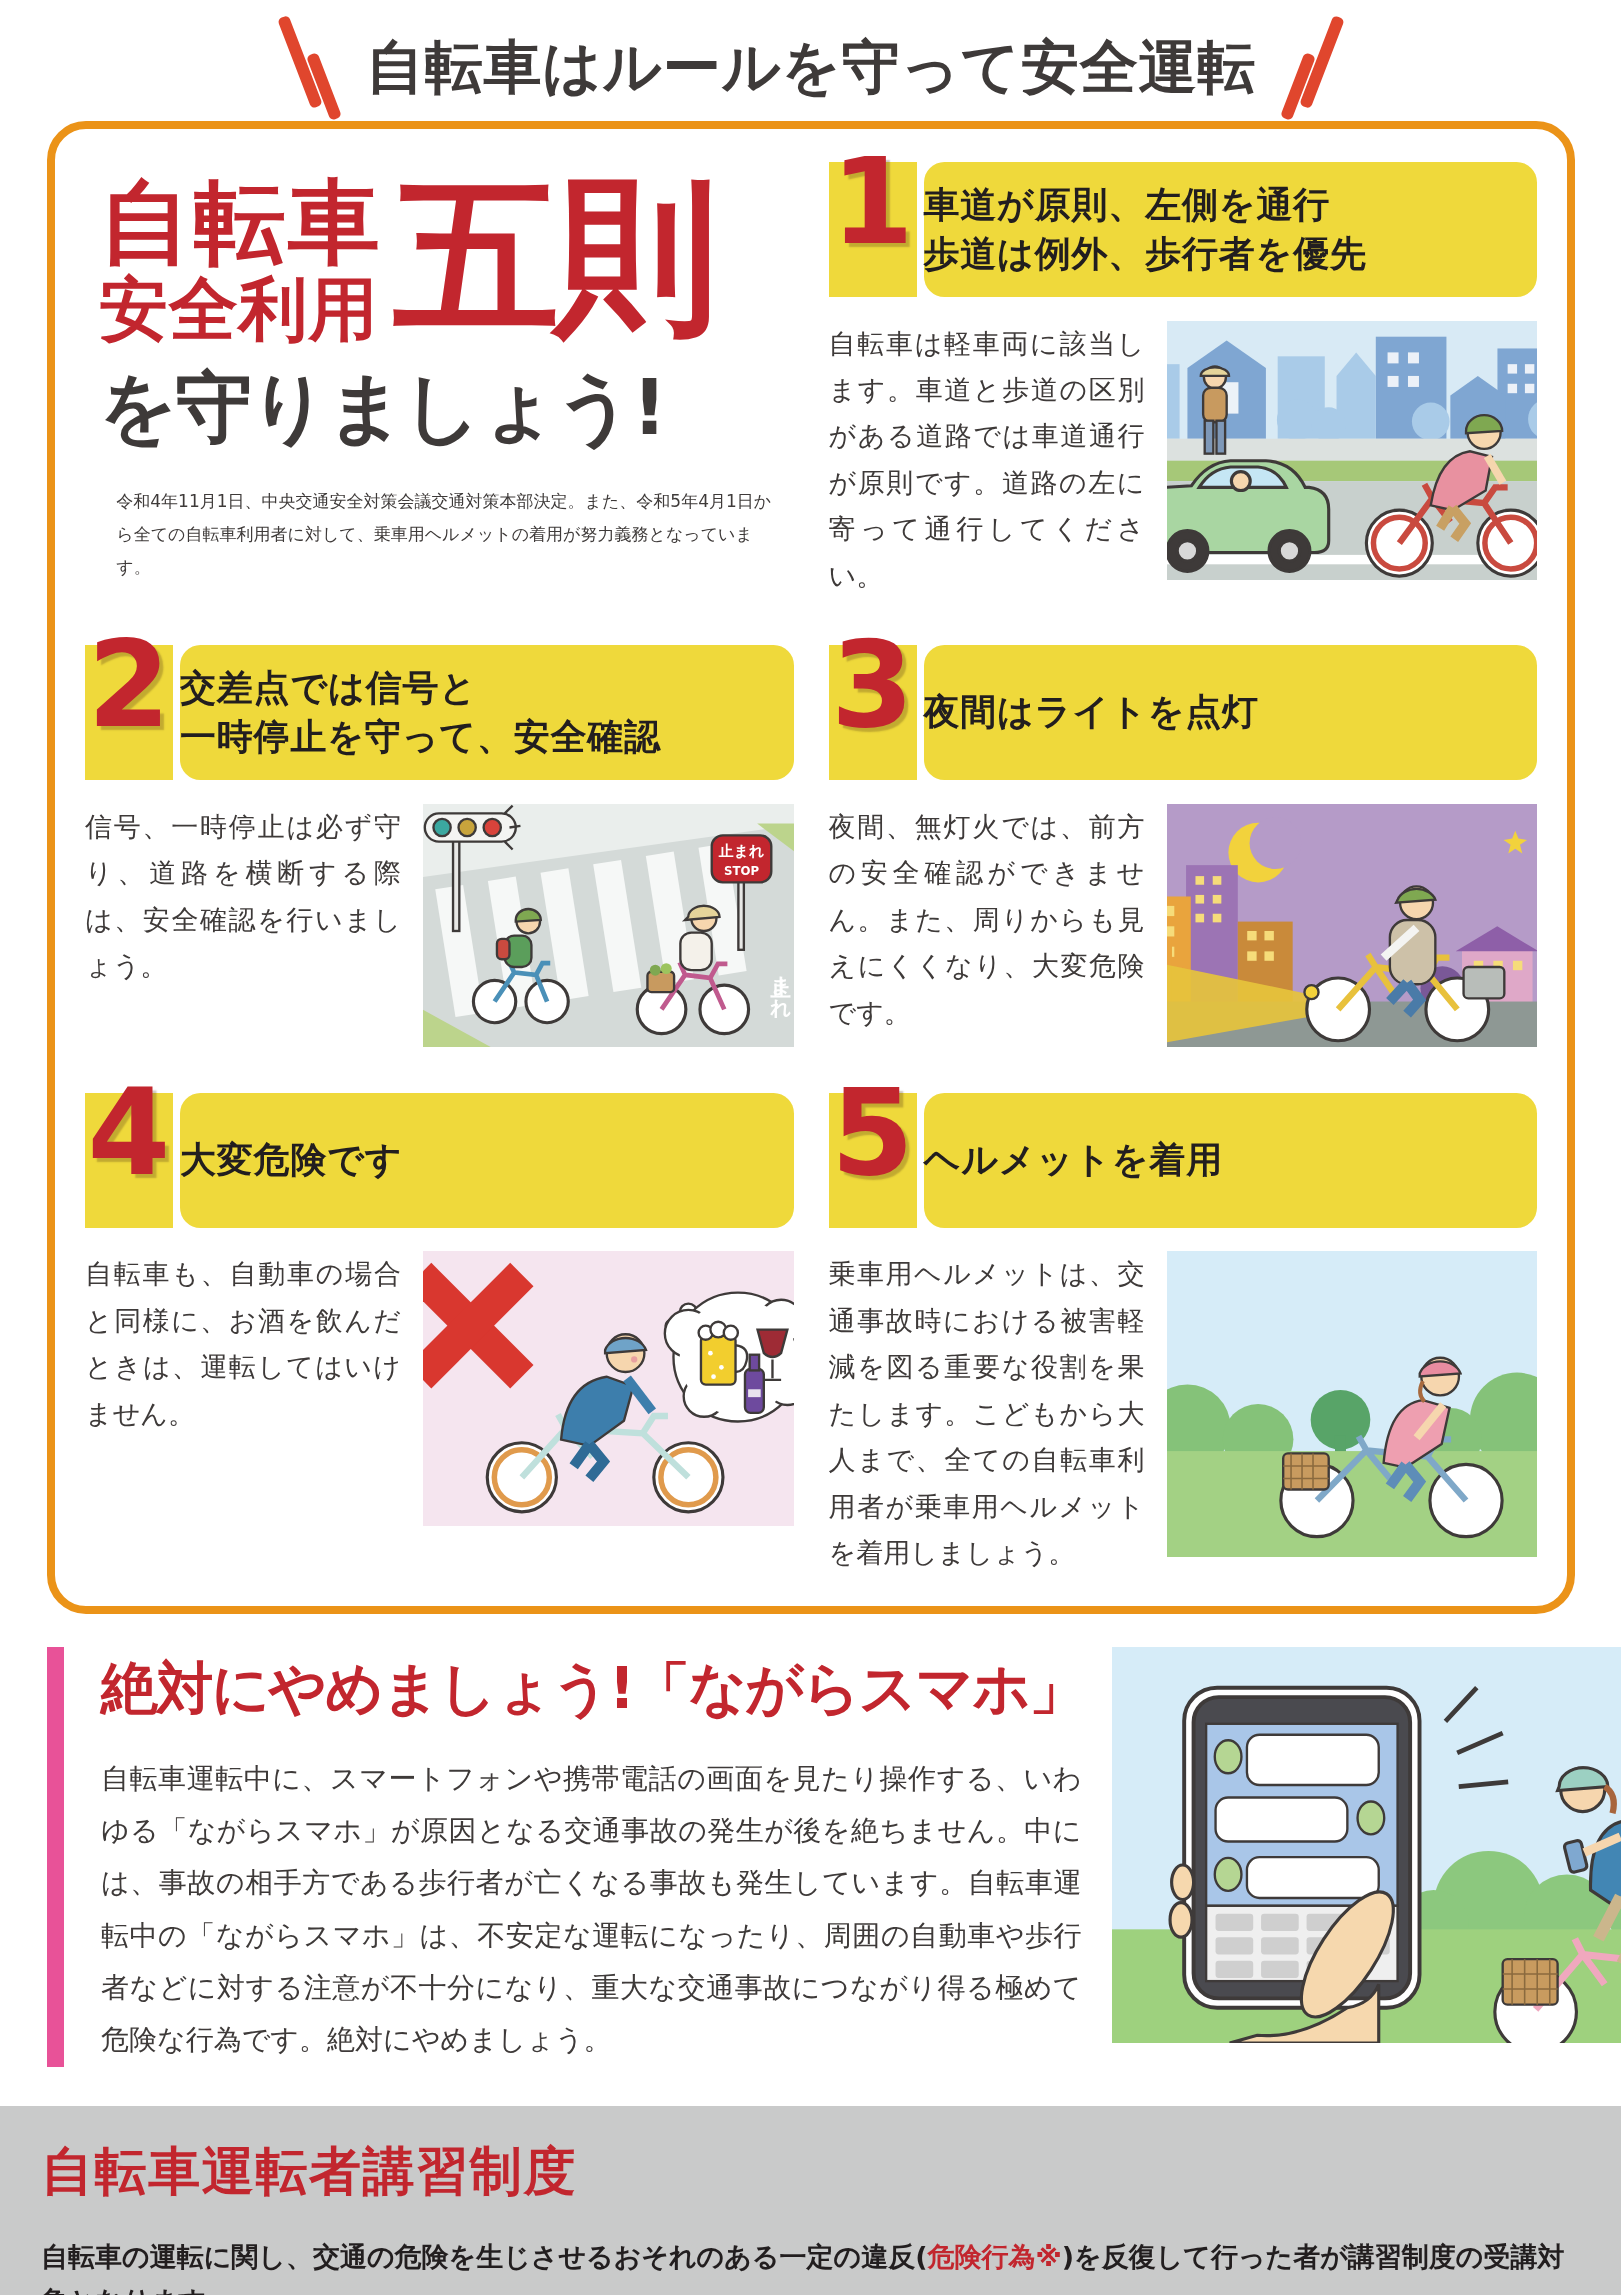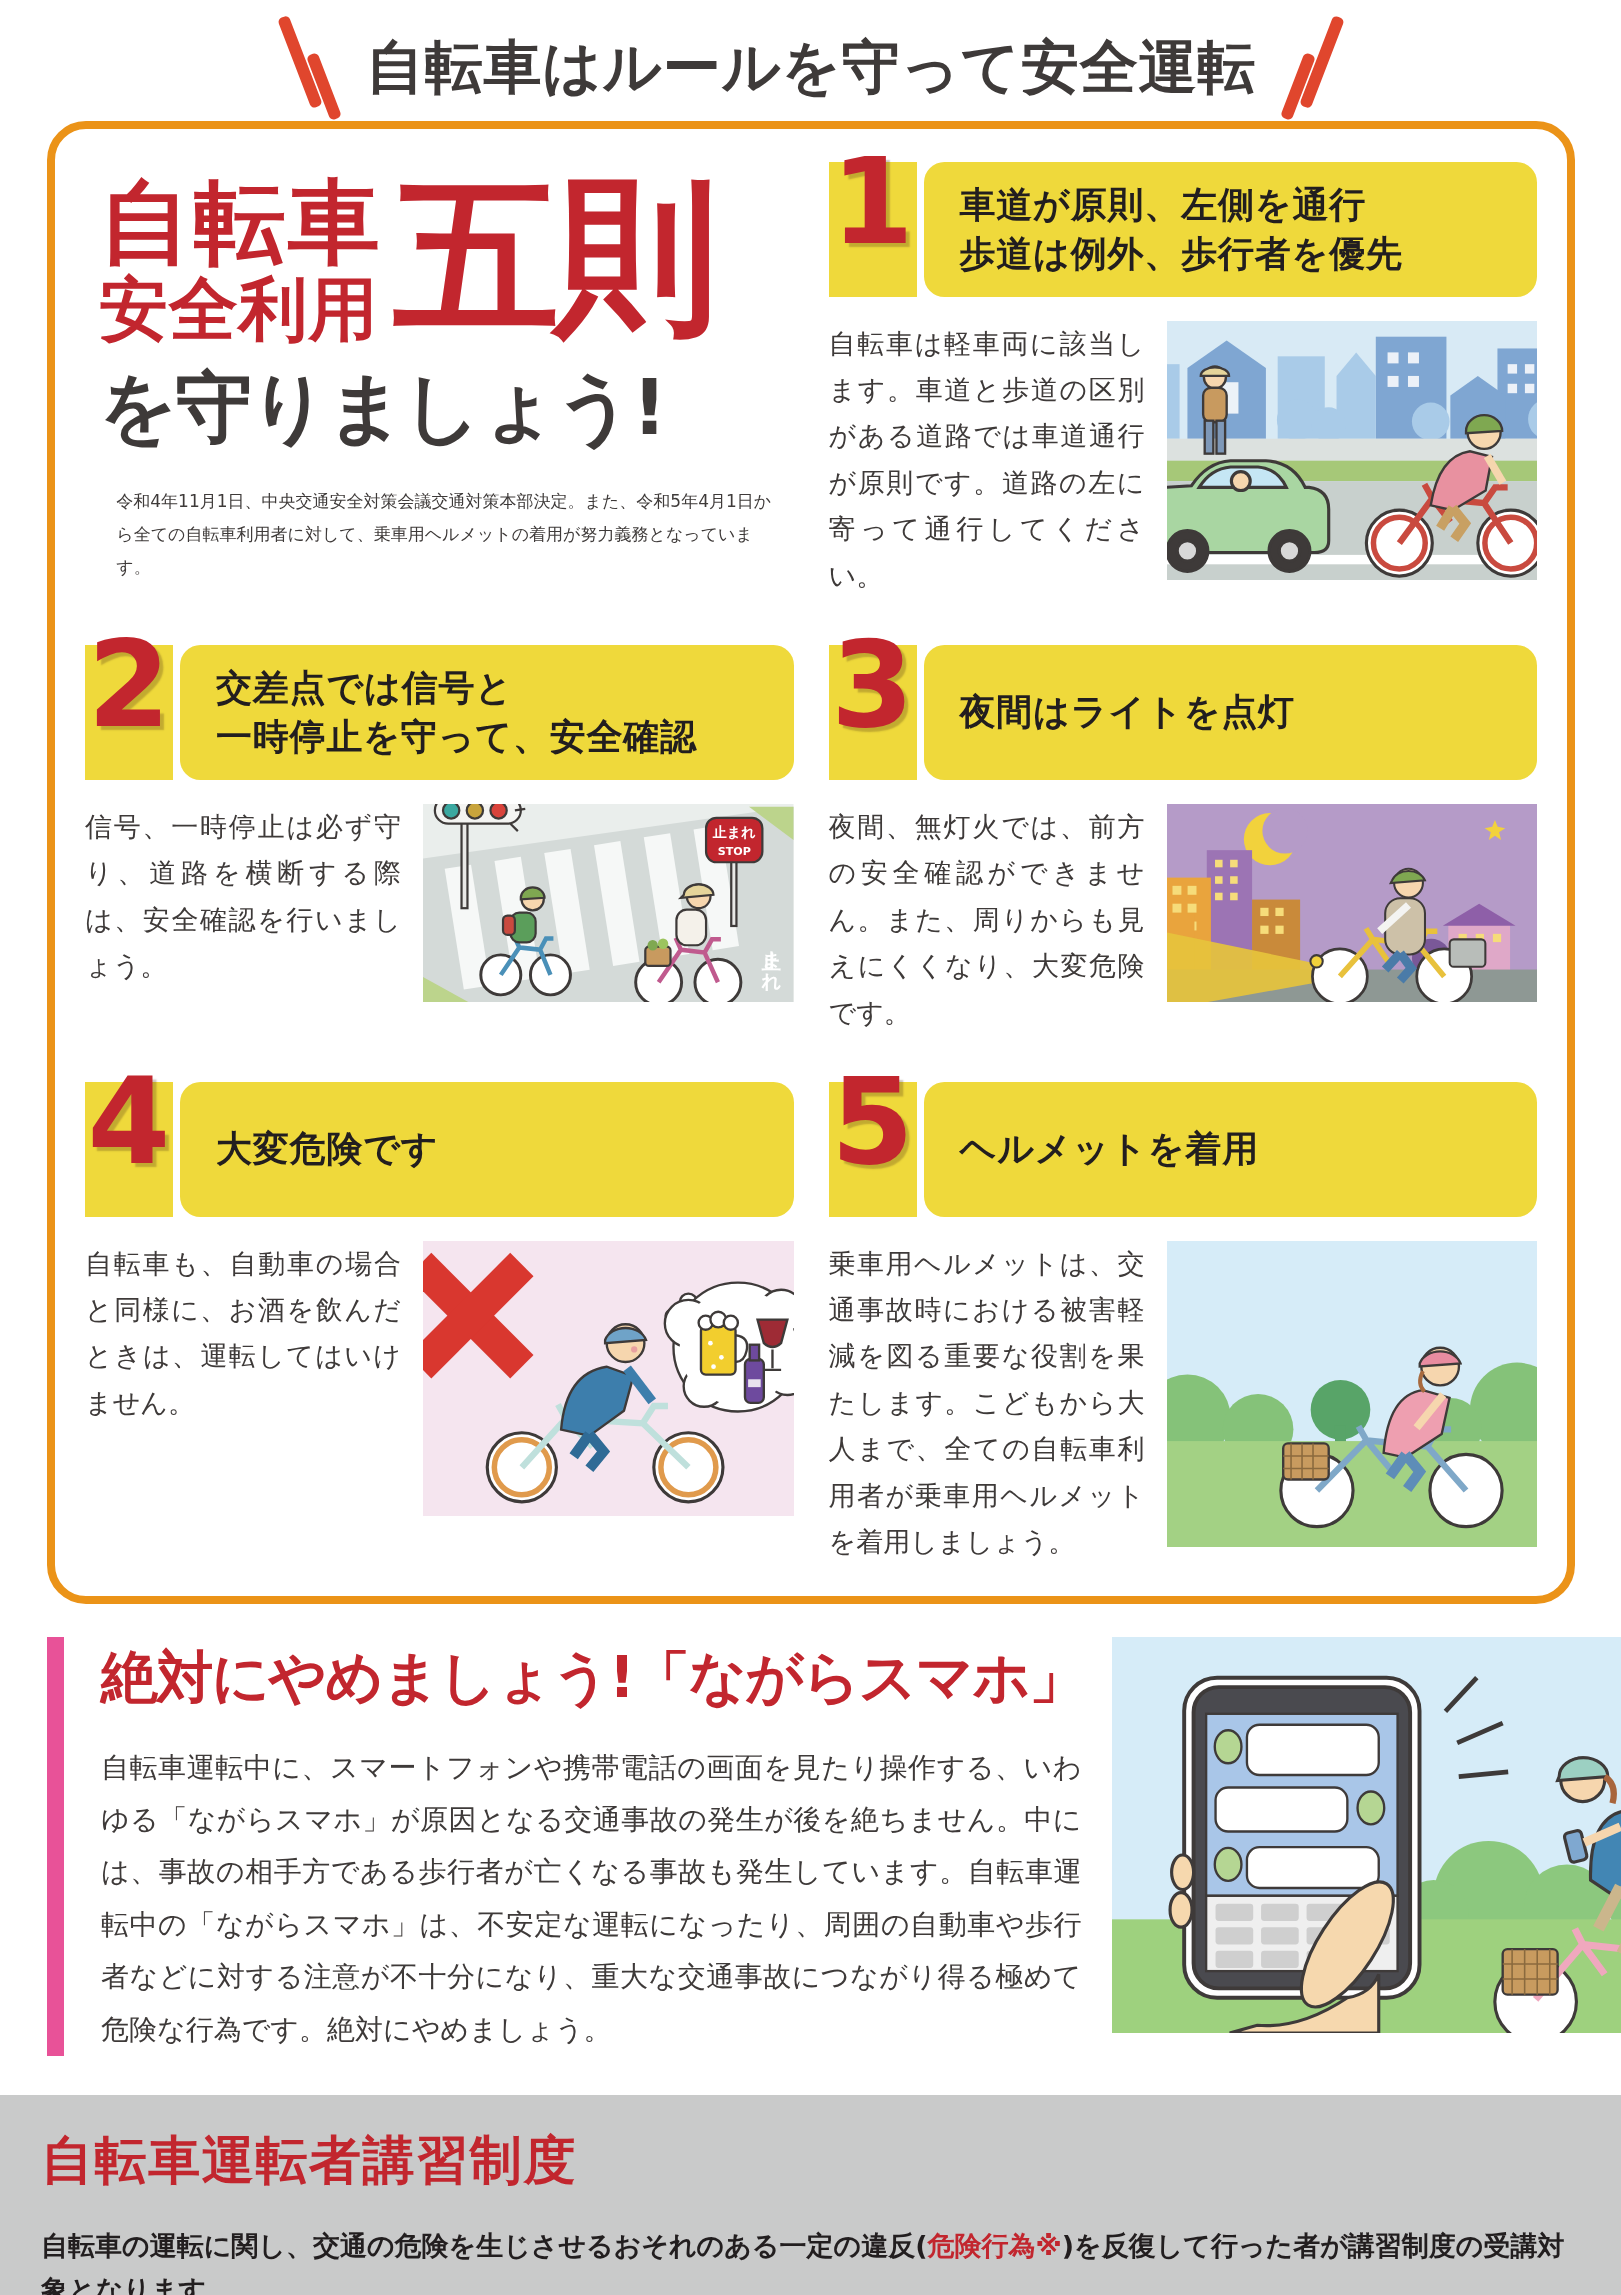--- a/index.html
+++ b/index.html
@@ -66,30 +66,29 @@
     overflow: visible;
   }
   .rule-num span {
     font-size: 119px; font-weight: 800; color: #C2262E; line-height: 1;
     margin-top: -19px;
     text-shadow: 3.9px 3.9px 1.6px rgba(80,50,20,.28);
   }
   .rule-title {
     flex: 1; background: #EFD93B; border-radius: 20.4px;
     display: flex; flex-direction: column; justify-content: center;
-    padding-left: 36px;
     font-size: 36px; font-weight: 800; color: #221E1F; line-height: 1.35; letter-spacing: 0.8px;
   }
   .rule-body { display: flex; gap: 22px; margin-top: 23.6px; }
   .rule-text {
     flex: 0 0 316px; width: 316px;
     font-size: 27px; line-height: 1.72; text-align: justify; color: #3E3A39;
   }
   .rule-illo { flex: 1; height: 259px; }
-  .rule-illo.h310 { height: 198px; }
+  .rule-illo.h310 { height: 243px; }
   .rule-illo.h350 { height: 275px; }
   .rule-illo.h390 { height: 306px; }
   .rule-illo svg { width: 100%; height: 100%; display: block; }
 
   
   .sp { display: flex; gap: 27px; padding: 33px 44px 39px 47px; }
   .sp-content { flex: 1; border-left: 17.3px solid #E85298; padding-left: 37px; }
   .sp-title { font-size: 57px; font-weight: 900; color: #C2262E; letter-spacing: -1.6px; margin: 3.1px 0 25px; white-space: nowrap; }
   .sp-body { font-size: 28px; line-height: 1.87; color: #3E3A39; text-align: justify; padding-right: 3.1px; }
   .sp-illo { flex: 0 0 608px; width: 608px; height: 396px; }

